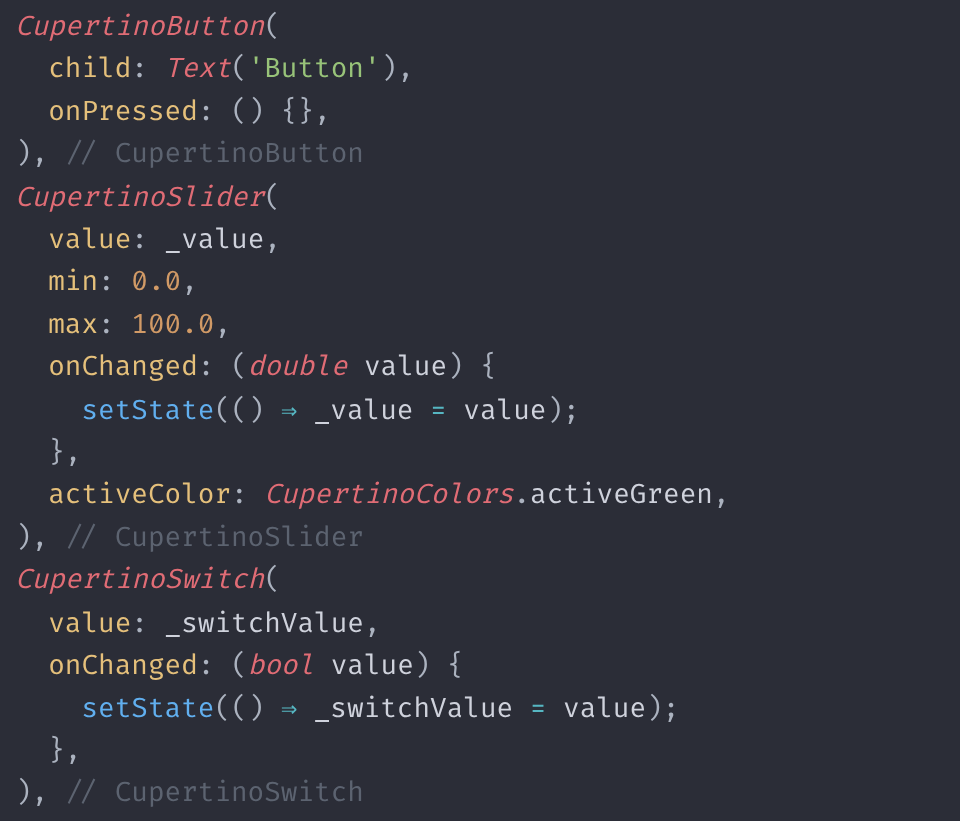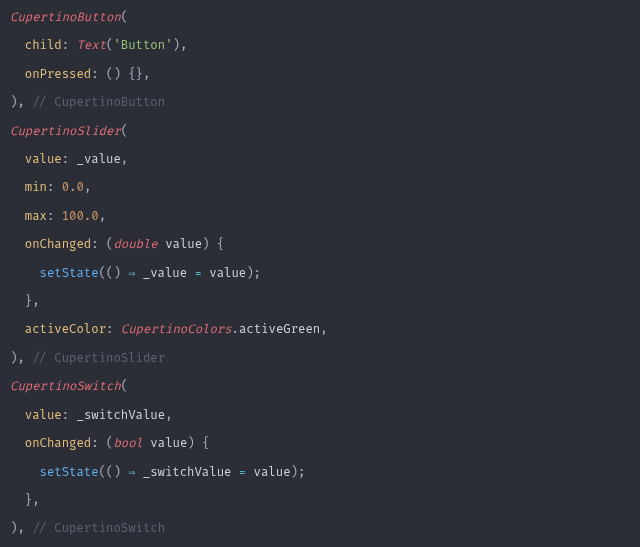--- a/index.html
+++ b/index.html
@@ -7,21 +7,21 @@
     padding: 0;
     background: #2b2d37;
     width: 640px;
     height: 547px;
     overflow: hidden;
   }
   pre.code {
     margin: 0;
     padding: 4px 0 0 10px;
     font-family: "Fira Code", "Cascadia Code", "Consolas", "Menlo", monospace;
-    font-size: 12px;
+    font-size: 18px;
     line-height: 28.4px;
     color: #cfd2dc;
     white-space: pre;
   }
   .type    { color: #e06c75; font-style: italic; }
   .param   { color: #e5c07b; }
   .punct   { color: #abb2bf; }
   .default { color: #cfd2dc; }
   .string  { color: #98c379; }
   .number  { color: #d19a66; }

